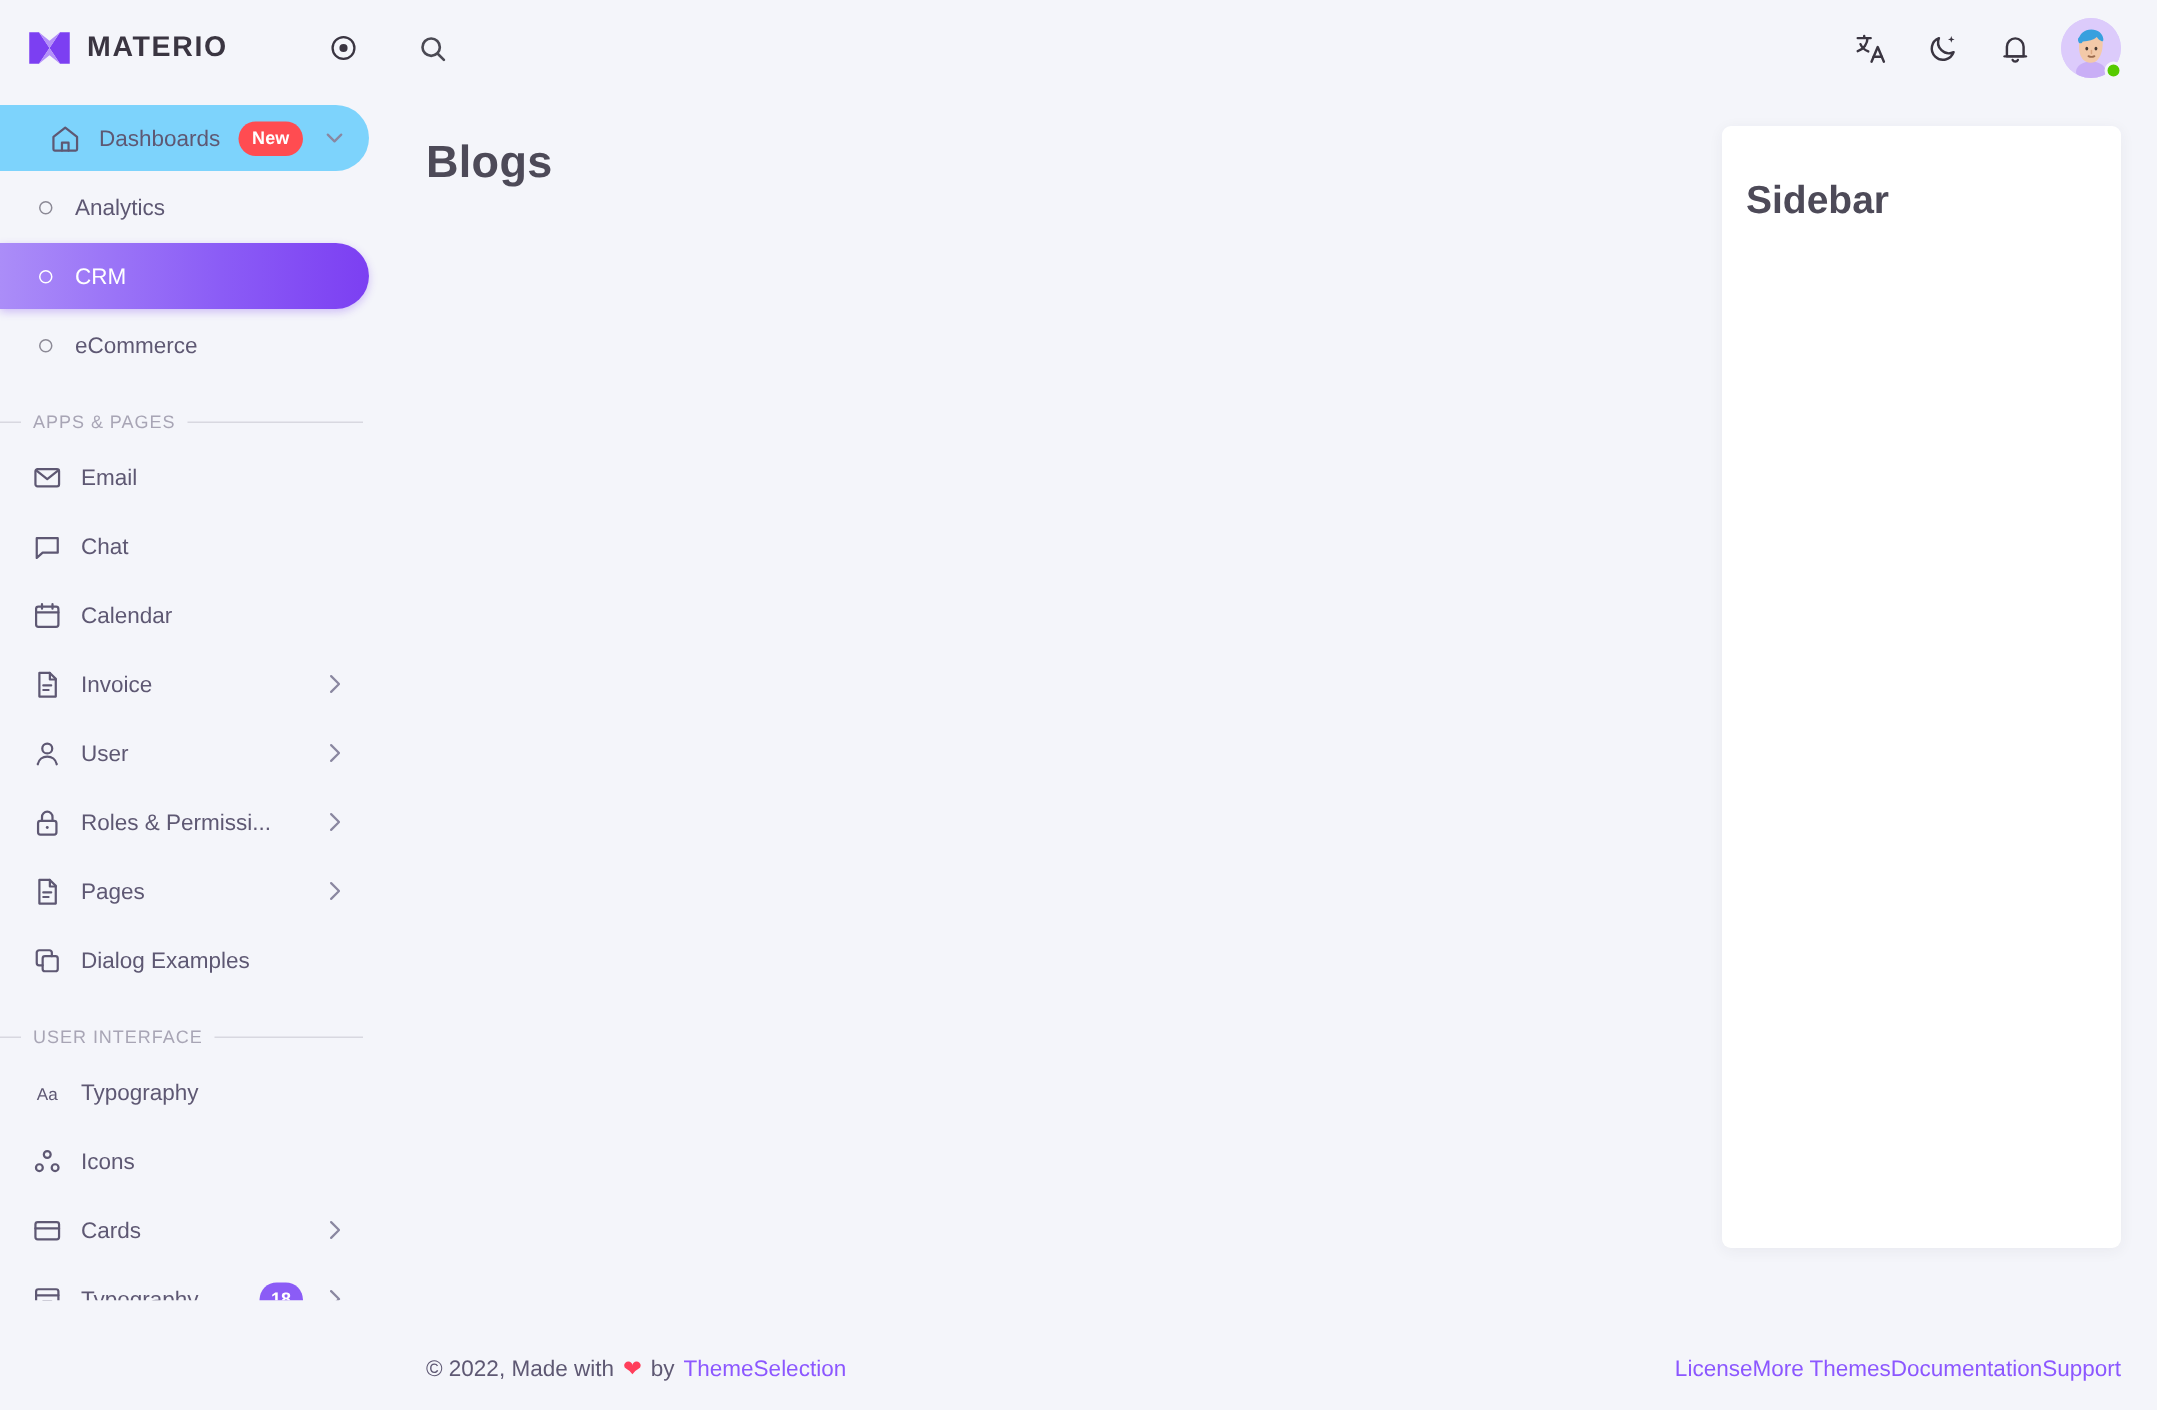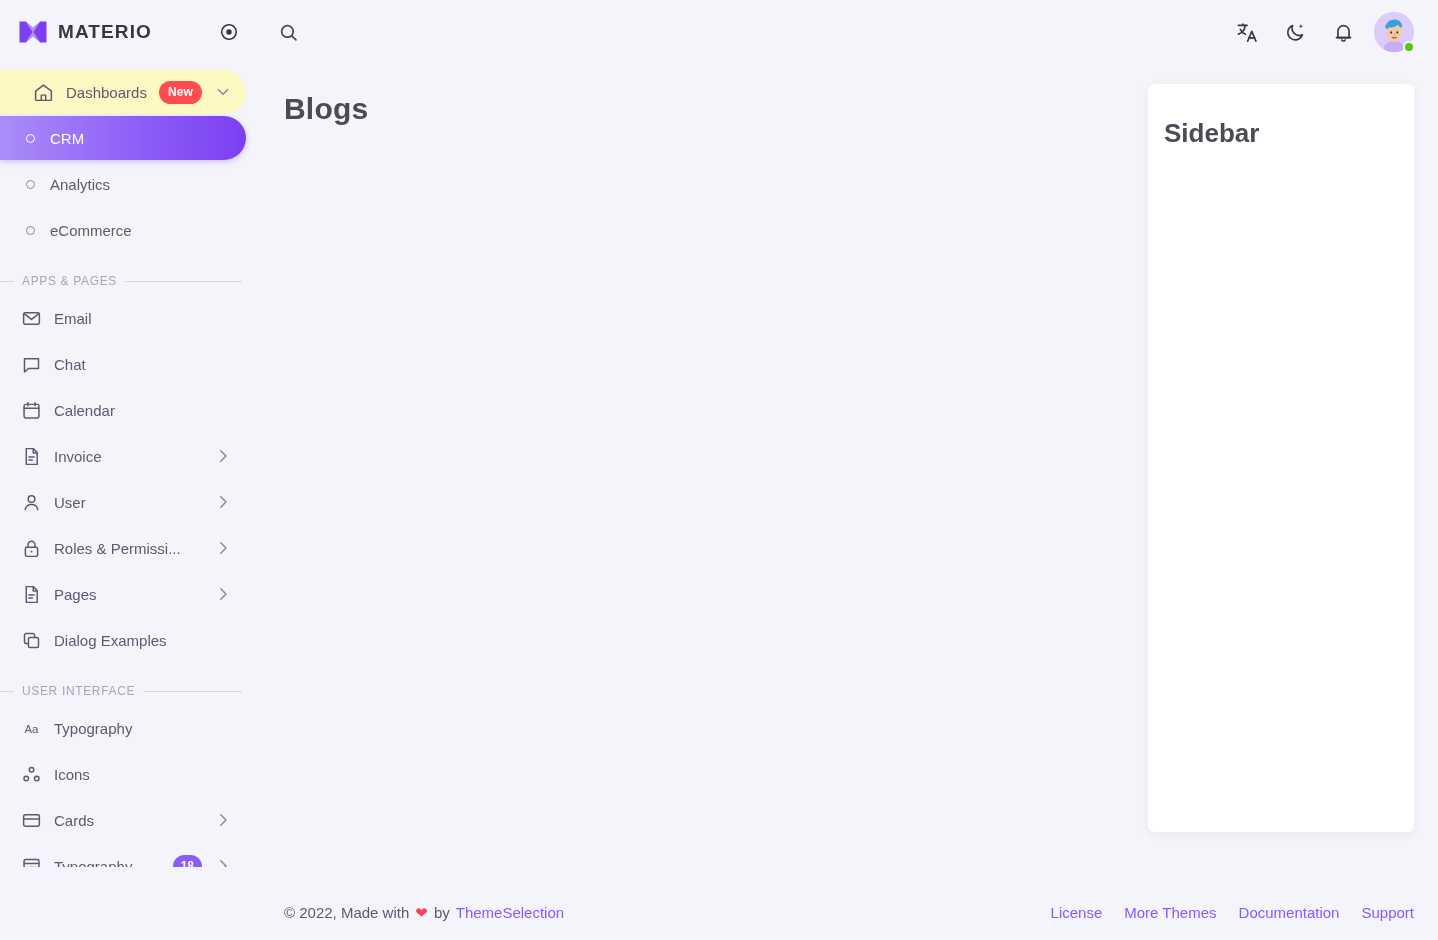--- a/index.html
+++ b/index.html
@@ -66,21 +66,21 @@
     cursor: pointer;
     position: relative;
   }
   .nav-item .ico {
     width: 22px; height: 22px;
     flex: 0 0 22px;
     display: flex; align-items: center; justify-content: center;
     color: #5E5873;
   }
   .nav-item .label { flex: 1 1 auto; white-space: nowrap; overflow: hidden; text-overflow: ellipsis; }
-  .nav-item.hovered { background: #fef9c3; padding-left: 32px; }
+  .nav-item.hovered { background: #7dd3fc; padding-left: 32px; }
   .nav-item.active {
     background: linear-gradient(90deg, #AB8DF8 0%, #8B5CF6 60%, #7C3FF2 100%);
     color: #FFFFFF;
     box-shadow: 0 2px 6px rgba(124,63,242,.30);
   }
   .nav-item.active .ico { color: #FFFFFF; }
 
   .sub-item { padding-left: 22px; }
   .sub-item .ico { width: 16px; flex: 0 0 16px; }
   .dot-ring {
@@ -230,21 +230,21 @@
     display: flex;
     align-items: center;
     justify-content: space-between;
     padding: 0 24px 0 24px;
     font-size: 15px;
     color: #5E5873;
   }
   .footer-left { display: flex; align-items: center; gap: 6px; }
   .heart { color: #FF3E5B; font-size: 15px; line-height: 1; }
   .link { color: #8C57FF; text-decoration: none; cursor: pointer; }
-  .footer-links { display: flex; align-items: center; gap: 22px; }
+  .footer-links { display: flex; align-items: center; }
 </style>
 </head>
 <body>
 
 <div class="app">
 
   <aside class="nav">
 
     <div class="nav-header">
       <span class="logo-mark">
@@ -275,32 +275,32 @@
         </span>
         <span class="label">Dashboards</span>
         <span class="badge-new">New</span>
         <span class="chev">
           <svg viewBox="0 0 24 24" width="18" height="18" fill="none" stroke="currentColor" stroke-width="2" stroke-linecap="round" stroke-linejoin="round">
               <path d="M6 9l6 6 6-6"></path>
             </svg>
         </span>
       </div>
 
+      <div class="nav-item sub-item">
+        <span class="ico">
+            <span class="dot-ring"></span>
+          </span>
+        <span class="label">Analytics</span>
+      </div>
+
       <div class="nav-item active sub-item">
         <span class="ico">
             <span class="dot-ring"></span>
           </span>
         <span class="label">CRM</span>
-      </div>
-
-      <div class="nav-item sub-item">
-        <span class="ico">
-            <span class="dot-ring"></span>
-          </span>
-        <span class="label">Analytics</span>
       </div>
 
       <div class="nav-item sub-item">
         <span class="ico">
             <span class="dot-ring"></span>
           </span>
         <span class="label">eCommerce</span>
       </div>
 
       <div class="nav-section">

